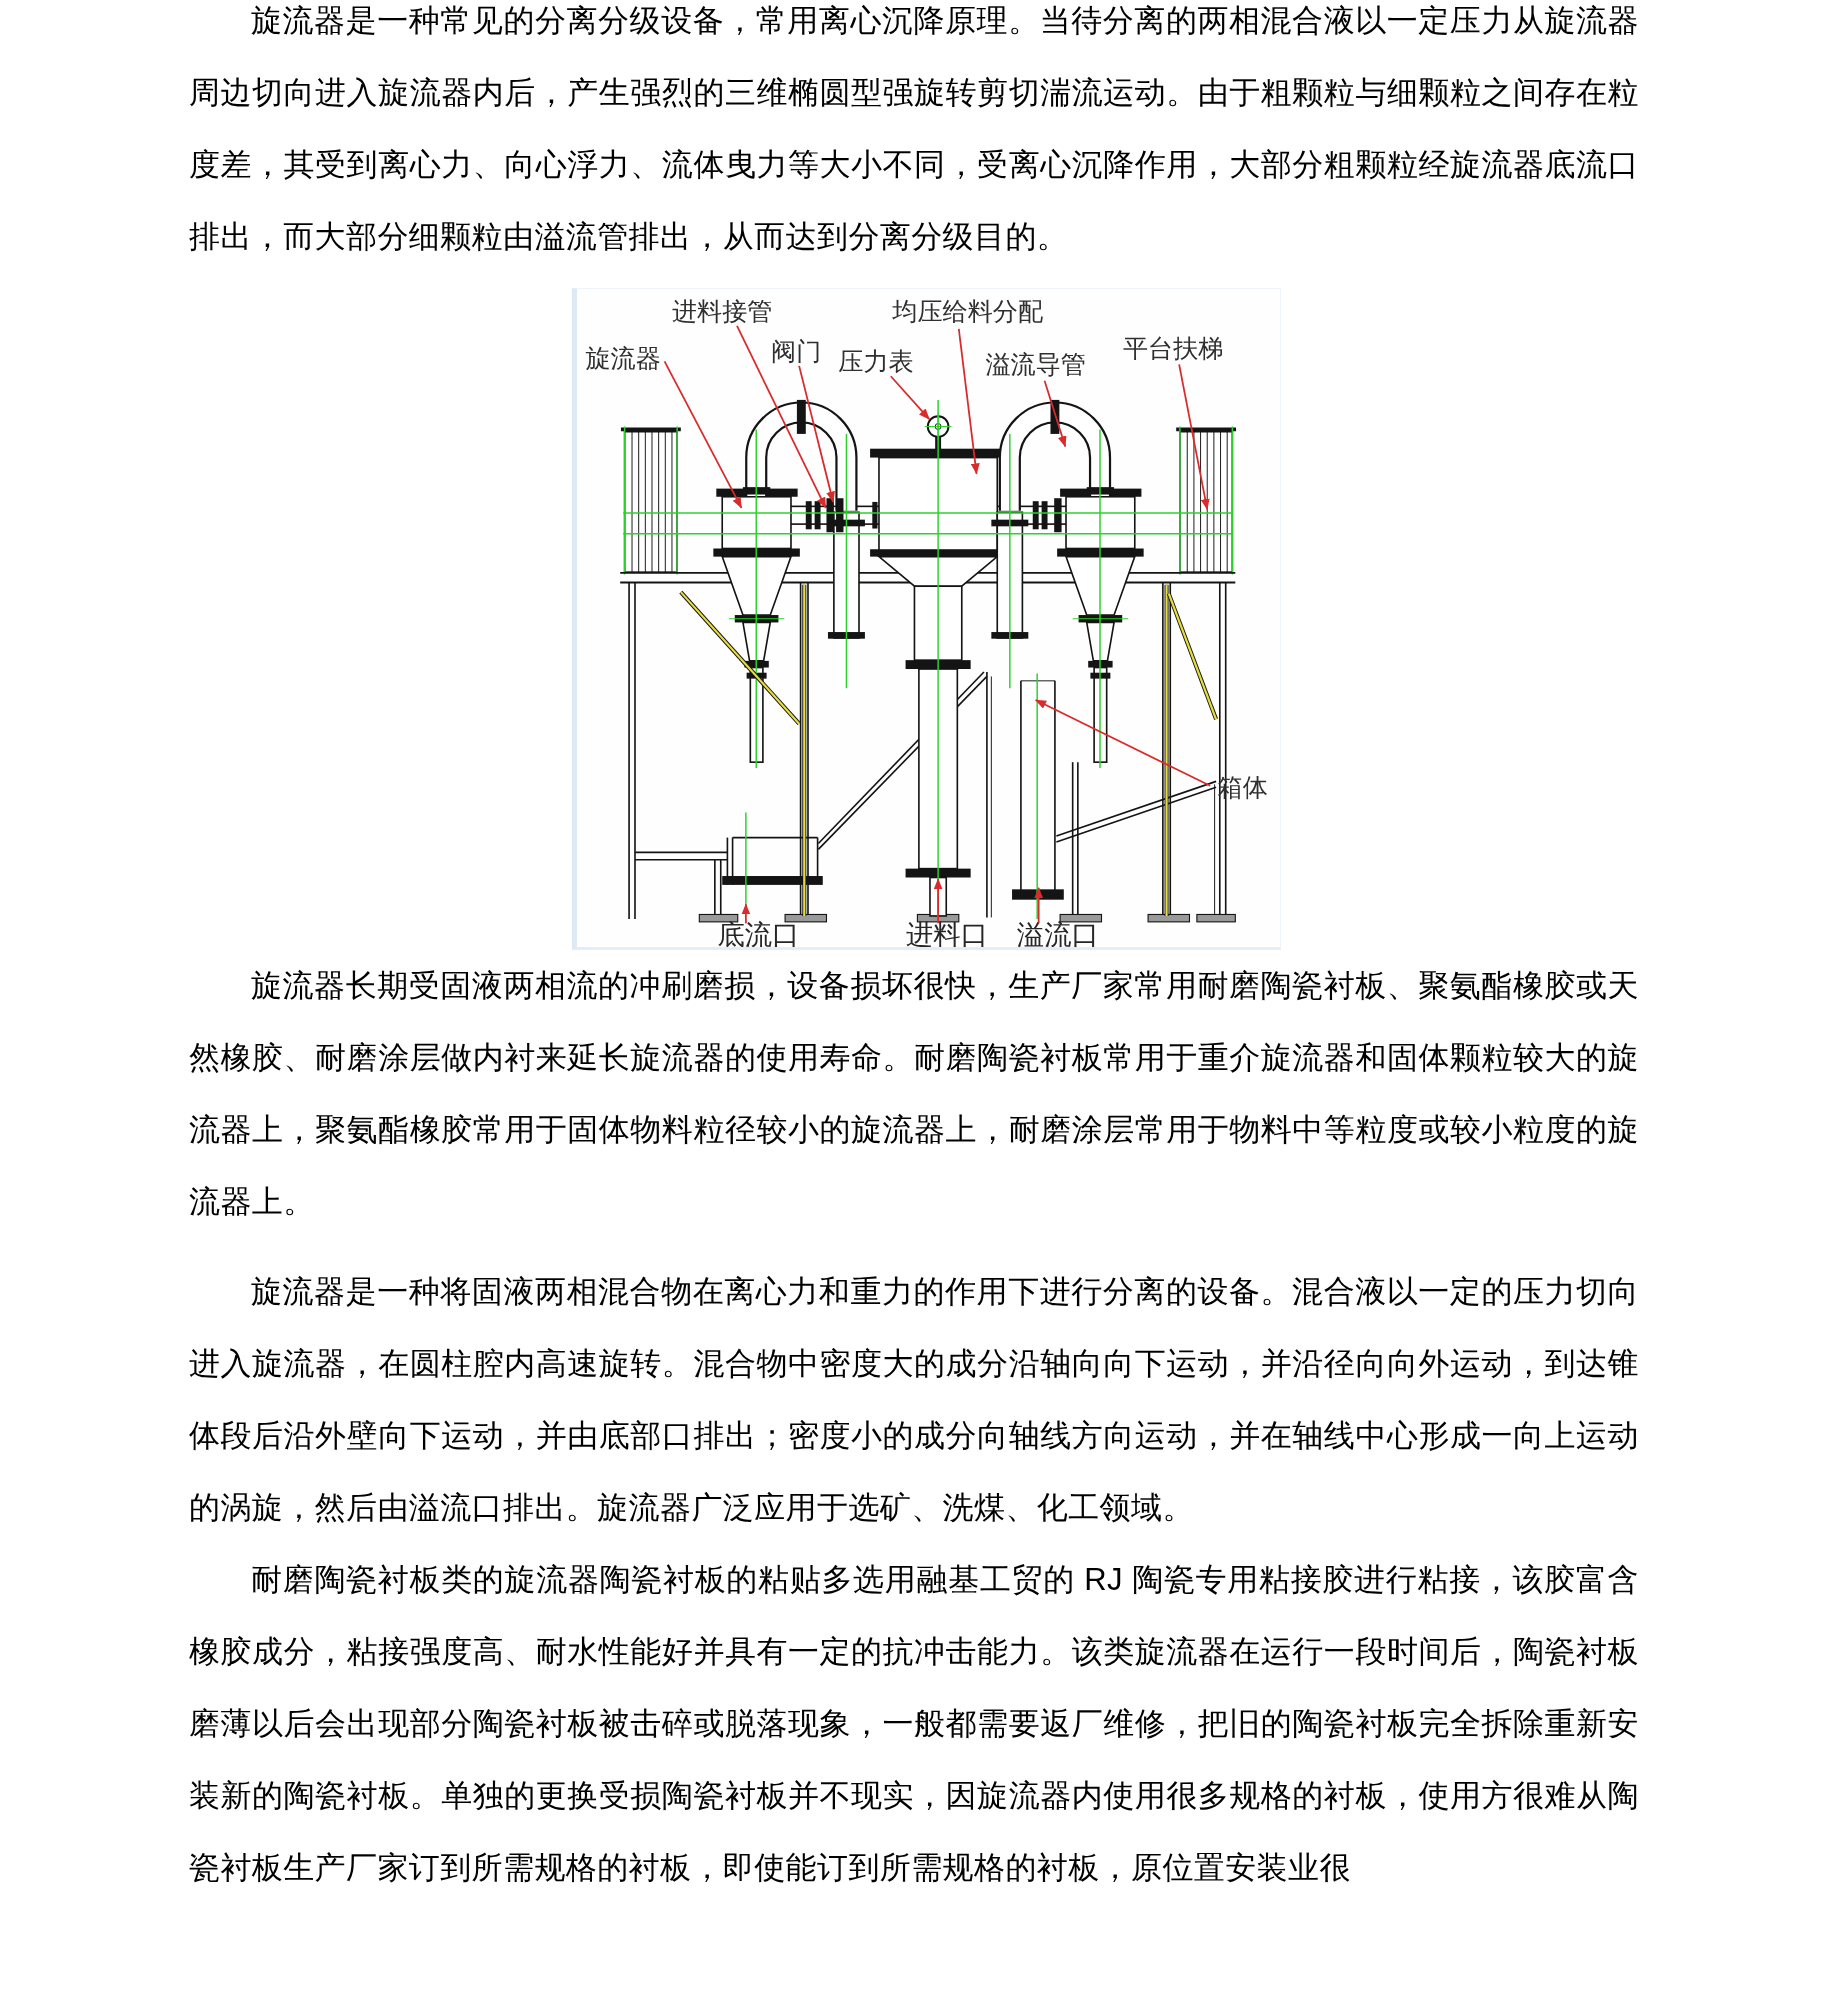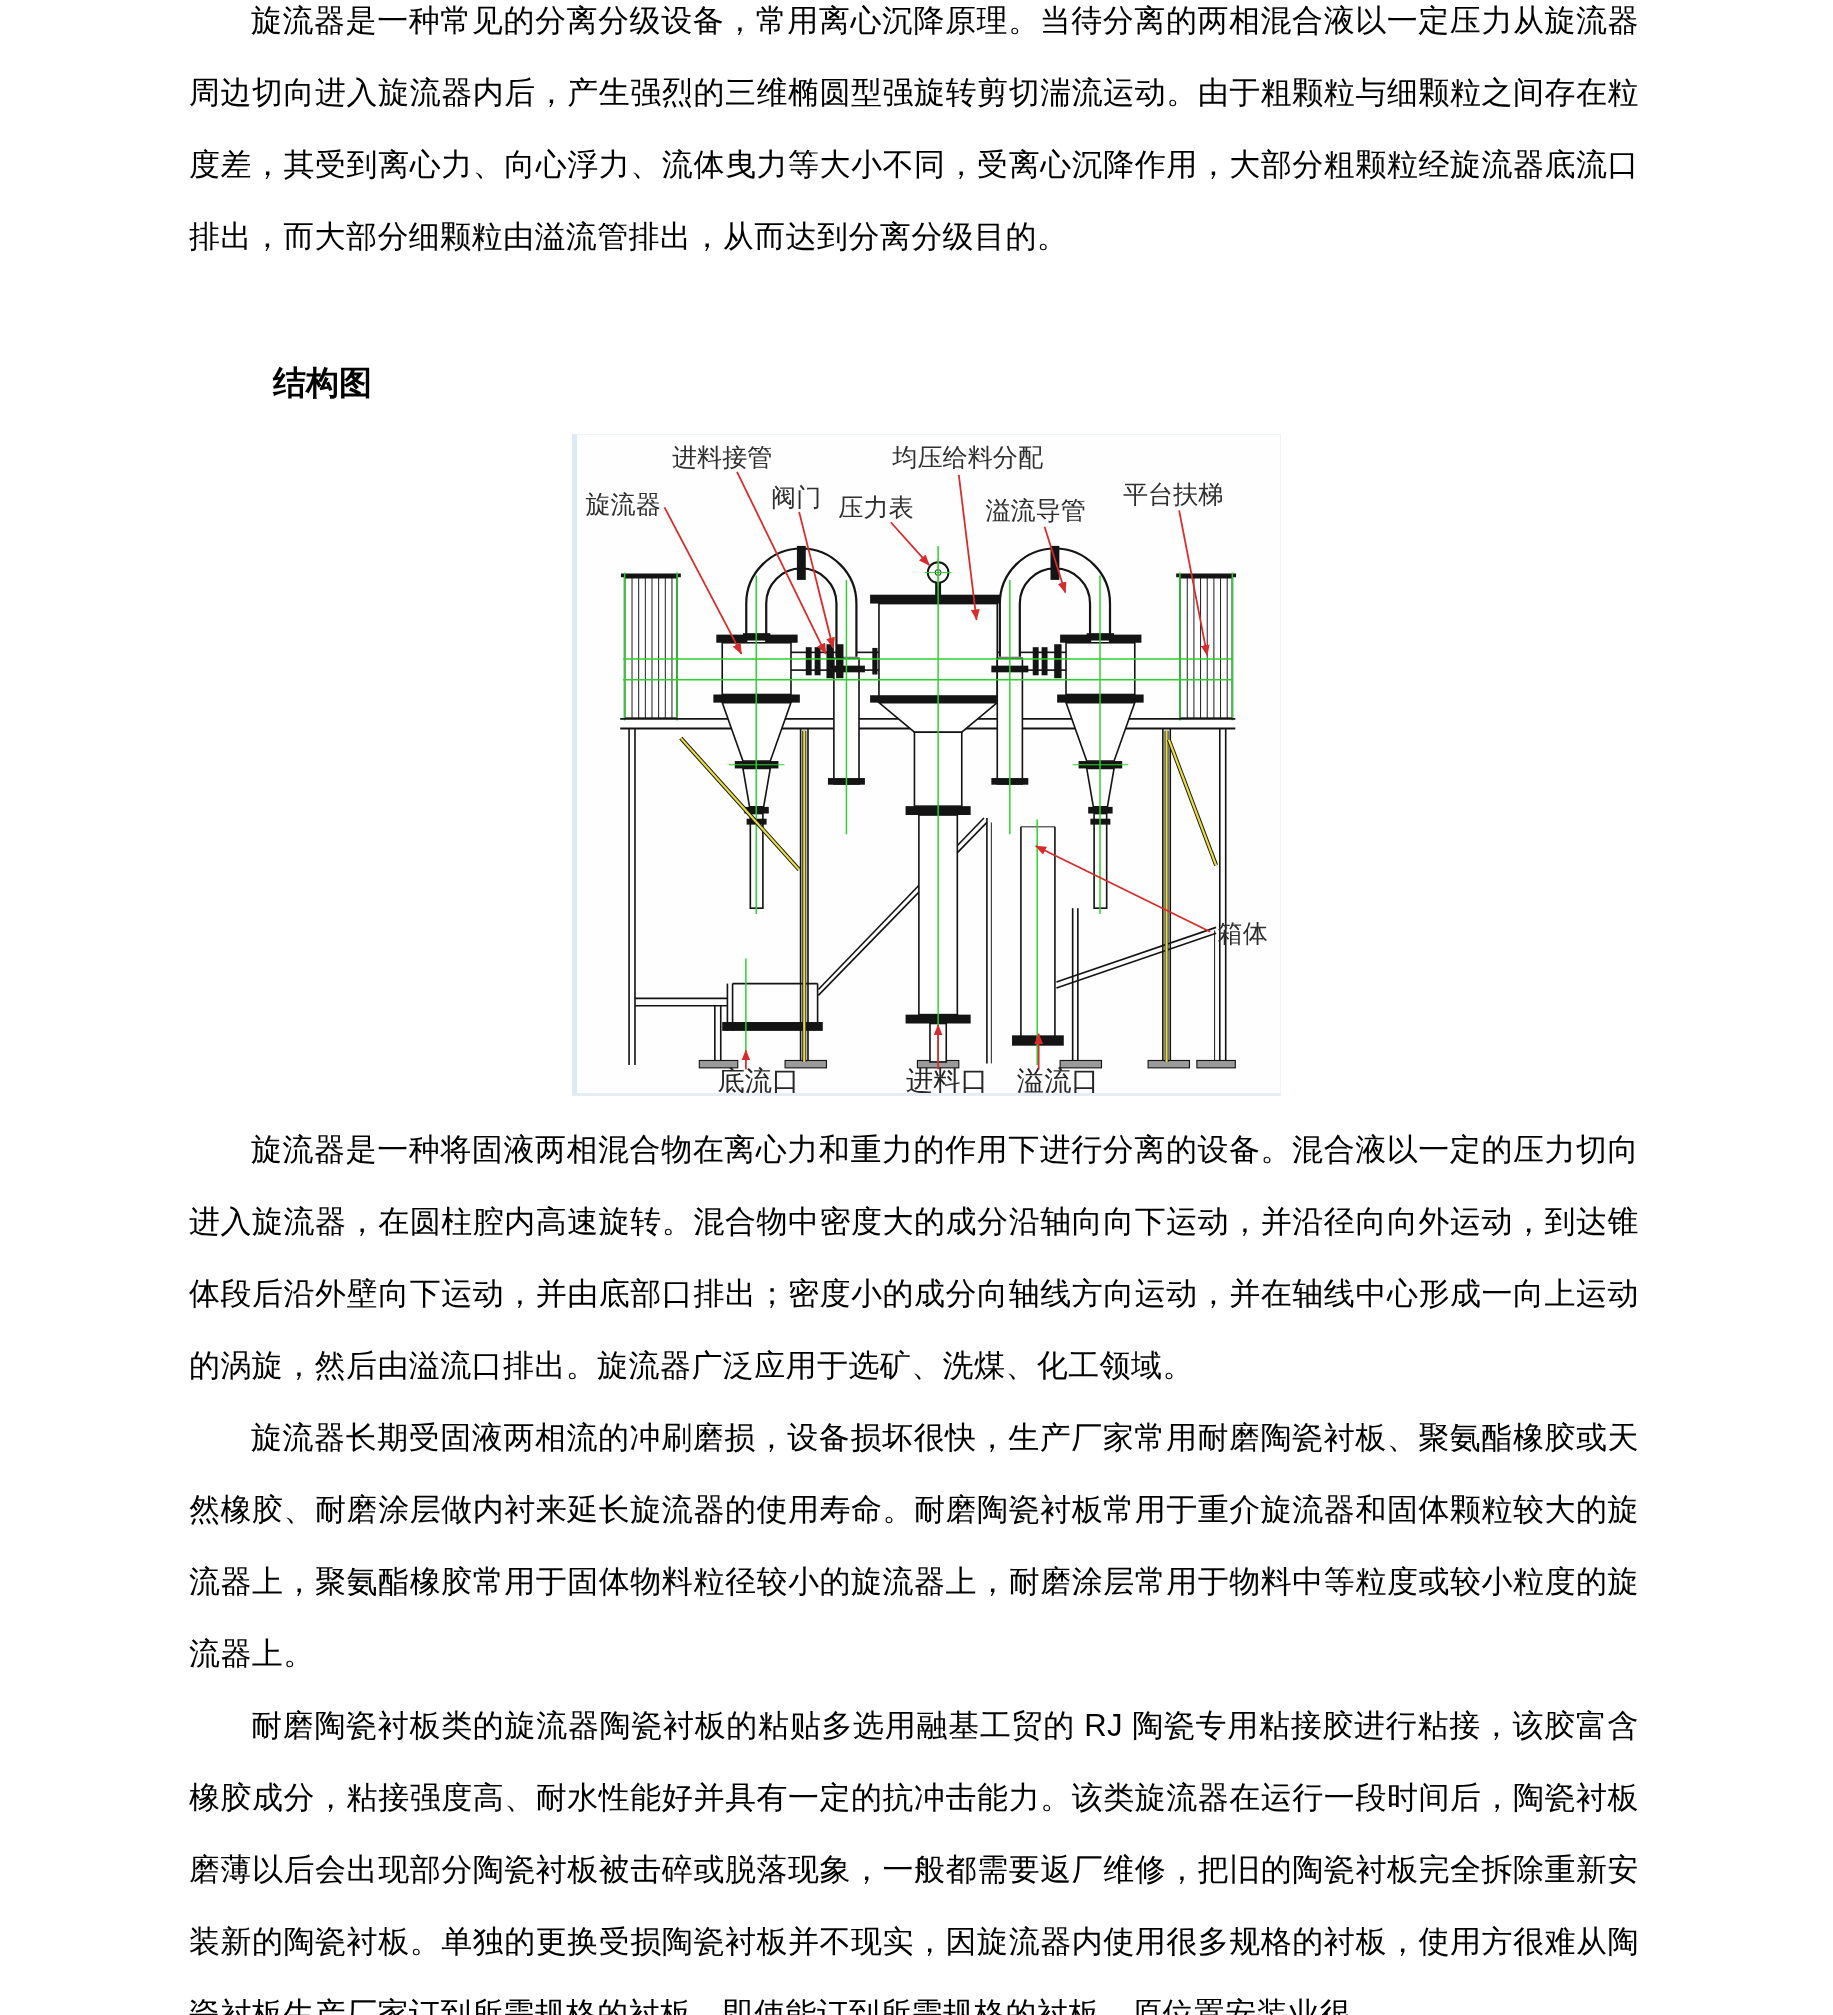--- a/index.html
+++ b/index.html
@@ -39,21 +39,20 @@
   .ylw{stroke:#e8dd3e;stroke-width:3;fill:none;}
   .plate{fill:#9a9a9a;stroke:#141414;stroke-width:1.5;}
 </style>
 </head>
 <body>
 
 <div class="page">
 
   <p id="para1" class="body-para">旋流器是一种常见的分离分级设备，常用离心沉降原理。当待分离的两相混合液以一定压力从旋流器周边切向进入旋流器内后，产生强烈的三维椭圆型强旋转剪切湍流运动。由于粗颗粒与细颗粒之间存在粒度差，其受到离心力、向心浮力、流体曳力等大小不同，受离心沉降作用，大部分粗颗粒经旋流器底流口排出，而大部分细颗粒由溢流管排出，从而达到分离分级目的。</p>
 
-  <h2 class="section-heading">结构图</h2>
 
   <div class="figure-wrap">
     <svg width="703" height="658" viewBox="0 0 950 890">
       <defs>
         <marker id="arrR" markerUnits="userSpaceOnUse" markerWidth="18" markerHeight="12" refX="14" refY="6" orient="auto">
           <path d="M0,0 L15,6 L0,12 z" fill="#d92b2b"></path>
         </marker>
       </defs>
 
       <g>
@@ -263,20 +262,20 @@
         <text class="cad-label" x="620" y="114" text-anchor="middle">溢流导管</text>
         <text class="cad-label" x="806" y="92" text-anchor="middle">平台扶梯</text>
         <text class="cad-label" x="900" y="686" text-anchor="middle">箱体</text>
         <text class="cad-label-big" x="245" y="886" text-anchor="middle">底流口</text>
         <text class="cad-label-big" x="500" y="886" text-anchor="middle">进料口</text>
         <text class="cad-label-big" x="650" y="886" text-anchor="middle">溢流口</text>
       </g>
     </svg>
   </div>
 
+  <p class="body-para">旋流器长期受固液两相流的冲刷磨损，设备损坏很快，生产厂家常用耐磨陶瓷衬板、聚氨酯橡胶或天然橡胶、耐磨涂层做内衬来延长旋流器的使用寿命。耐磨陶瓷衬板常用于重介旋流器和固体颗粒较大的旋流器上，聚氨酯橡胶常用于固体物料粒径较小的旋流器上，耐磨涂层常用于物料中等粒度或较小粒度的旋流器上。</p>
+
   <p id="para2" class="body-para">旋流器是一种将固液两相混合物在离心力和重力的作用下进行分离的设备。混合液以一定的压力切向进入旋流器，在圆柱腔内高速旋转。混合物中密度大的成分沿轴向向下运动，并沿径向向外运动，到达锥体段后沿外壁向下运动，并由底部口排出；密度小的成分向轴线方向运动，并在轴线中心形成一向上运动的涡旋，然后由溢流口排出。旋流器广泛应用于选矿、洗煤、化工领域。</p>
 
-  <p class="body-para">旋流器长期受固液两相流的冲刷磨损，设备损坏很快，生产厂家常用耐磨陶瓷衬板、聚氨酯橡胶或天然橡胶、耐磨涂层做内衬来延长旋流器的使用寿命。耐磨陶瓷衬板常用于重介旋流器和固体颗粒较大的旋流器上，聚氨酯橡胶常用于固体物料粒径较小的旋流器上，耐磨涂层常用于物料中等粒度或较小粒度的旋流器上。</p>
-
   <p class="body-para">耐磨陶瓷衬板类的旋流器陶瓷衬板的粘贴多选用融基工贸的 RJ 陶瓷专用粘接胶进行粘接，该胶富含橡胶成分，粘接强度高、耐水性能好并具有一定的抗冲击能力。该类旋流器在运行一段时间后，陶瓷衬板磨薄以后会出现部分陶瓷衬板被击碎或脱落现象，一般都需要返厂维修，把旧的陶瓷衬板完全拆除重新安装新的陶瓷衬板。单独的更换受损陶瓷衬板并不现实，因旋流器内使用很多规格的衬板，使用方很难从陶瓷衬板生产厂家订到所需规格的衬板，即使能订到所需规格的衬板，原位置安装业很</p>
 
 </div>
 
 
 </body></html>

